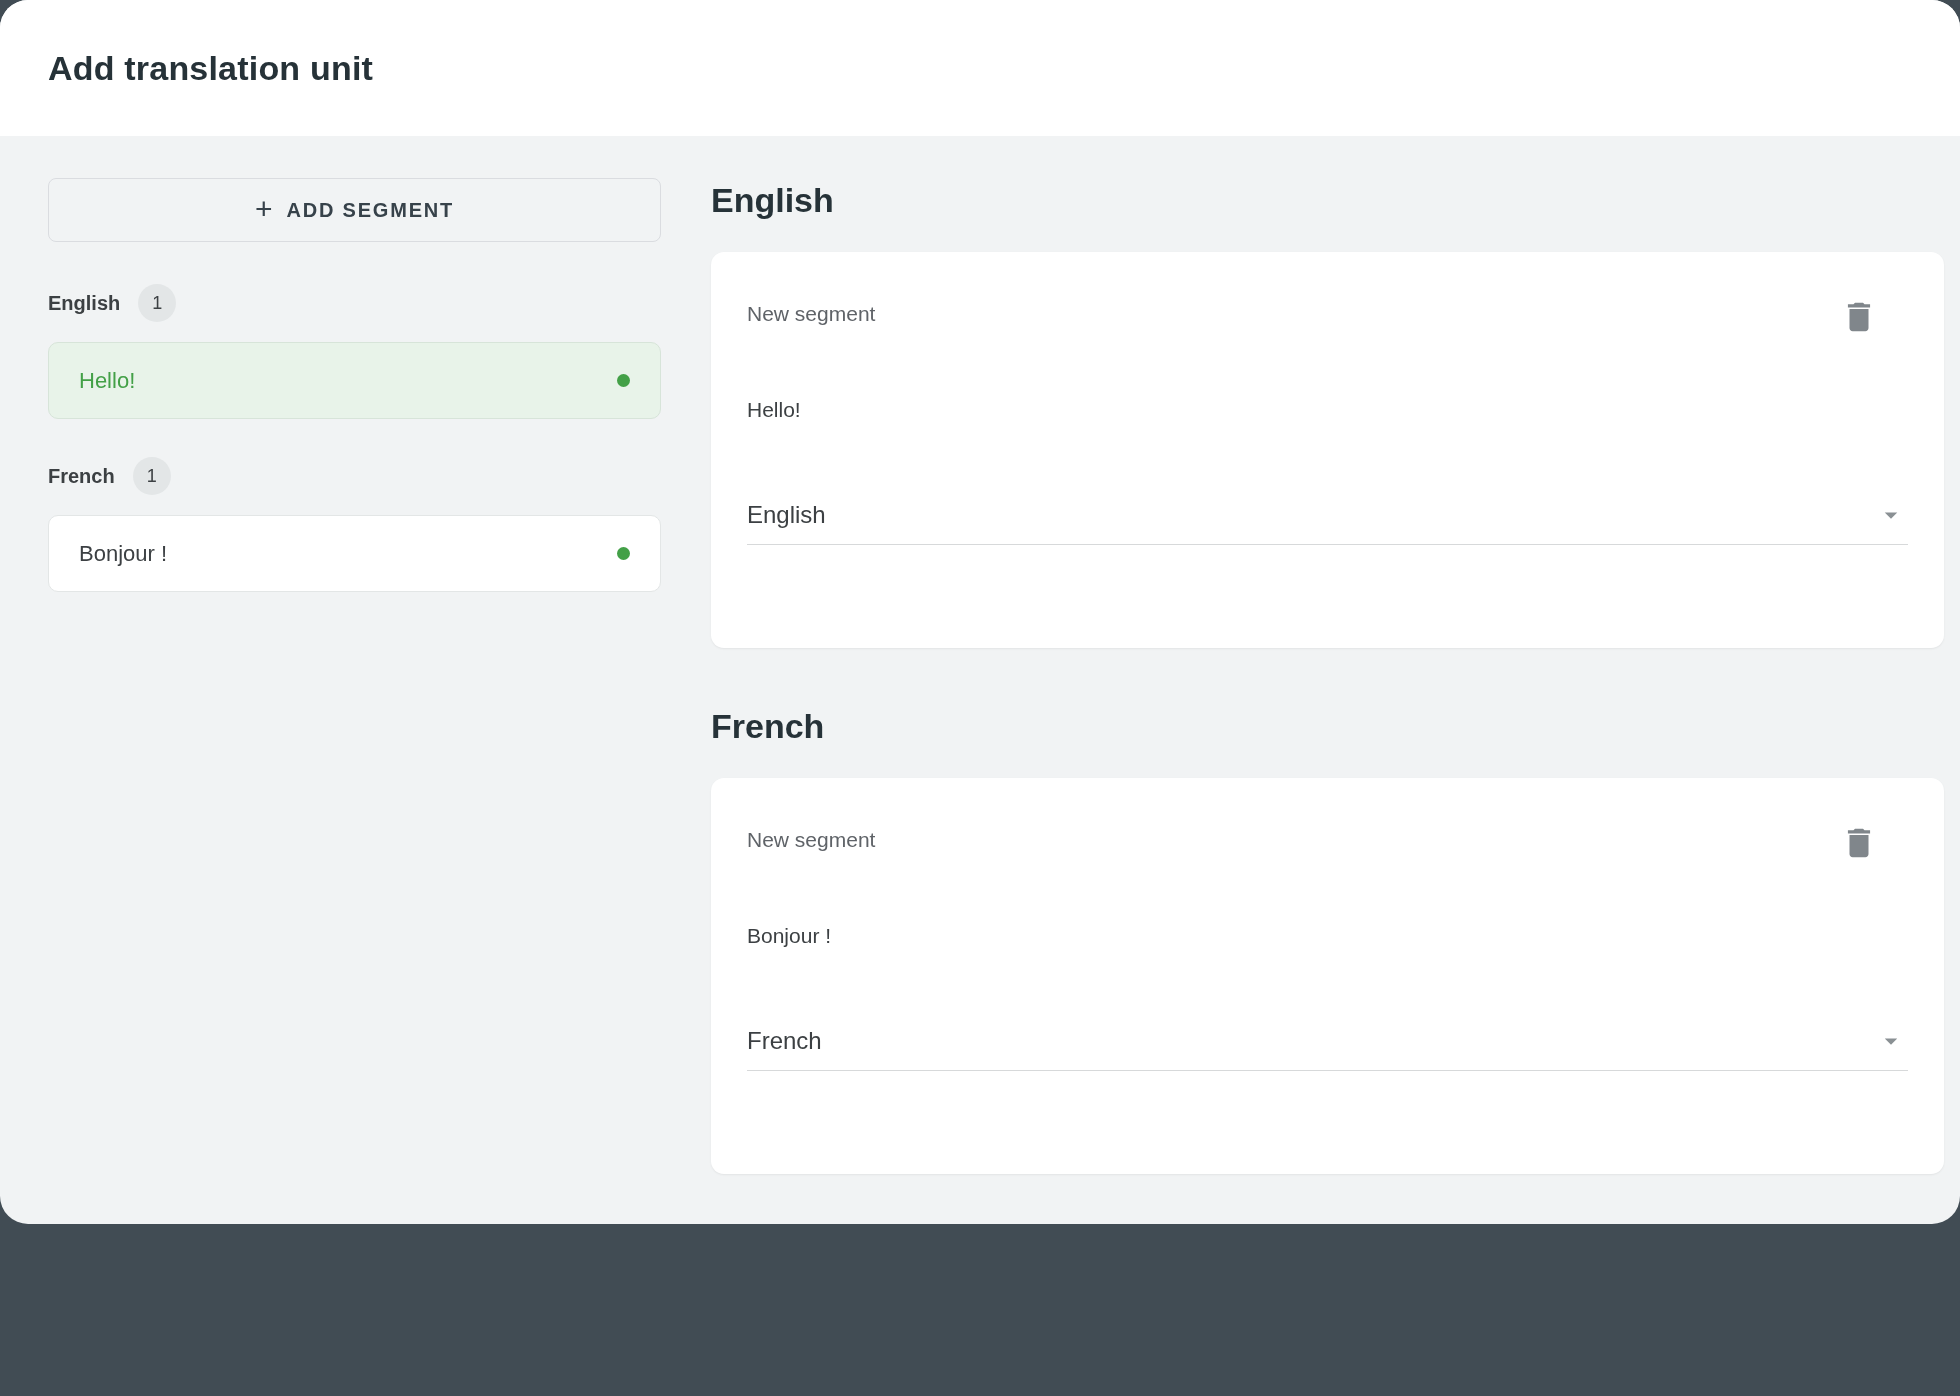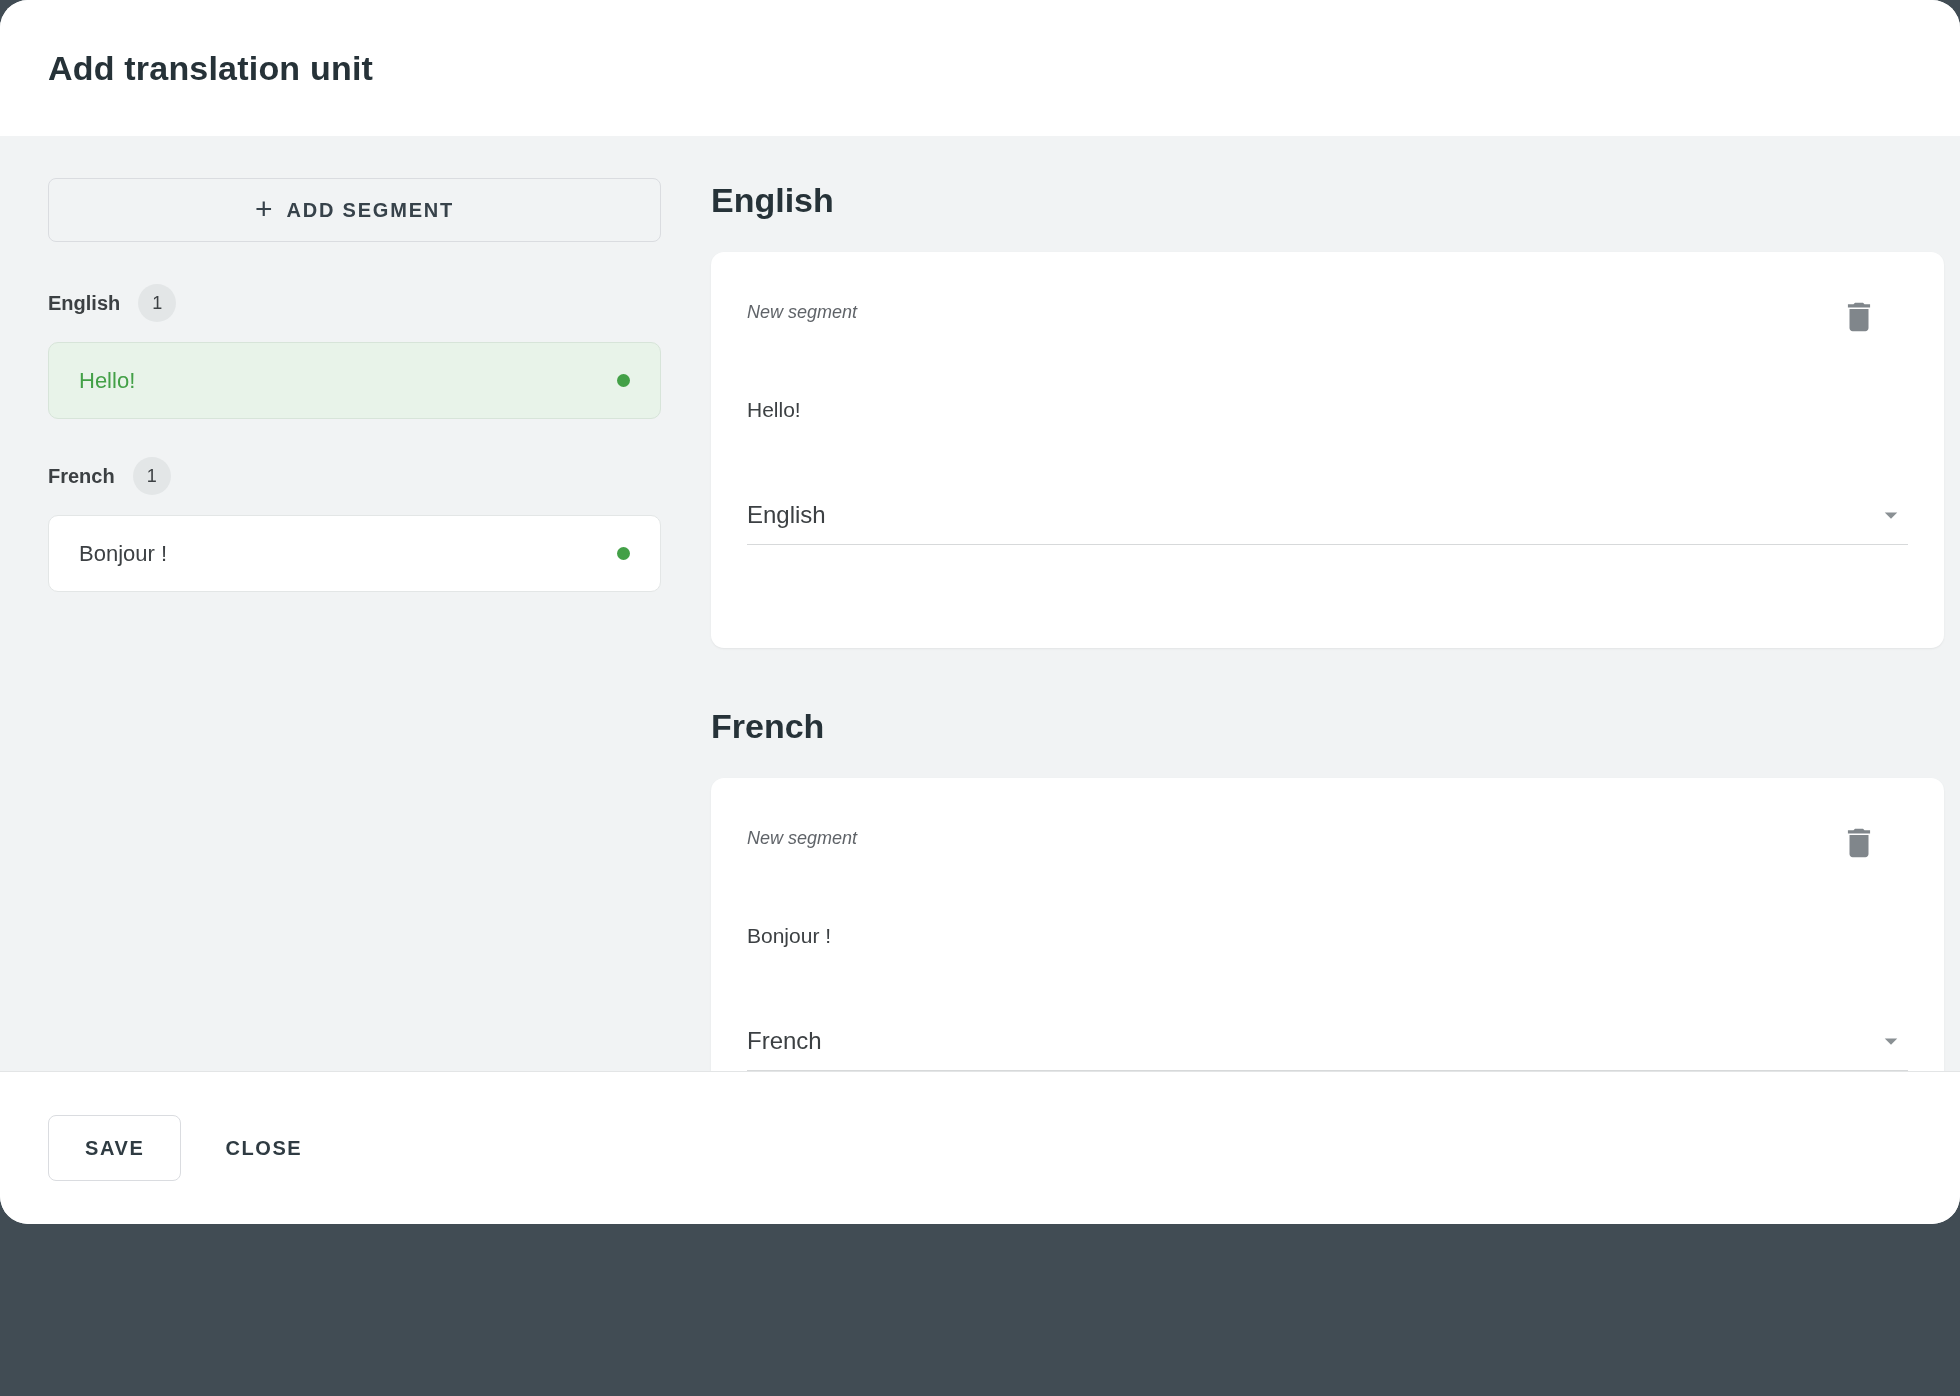--- a/index.html
+++ b/index.html
@@ -98,21 +98,21 @@
     border-radius: 13px;
     min-height: 396px;
     padding: 46px 36px 78px 36px;
     box-shadow: 0 1px 2px rgba(60,64,67,0.08);
     display: flex; flex-direction: column;
   }
   .card-top-row {
     display: flex; align-items: flex-start; justify-content: space-between;
   }
   .segment-label {
-    font-style: italic; font-size: 18px; color: var(--text_muted, #5f6368);
+    font-size: 21px; color: var(--text_muted, #5f6368);
     padding-top: 4px;
     text-align: center;
   }
   .icon-btn {
     background: none; border: none; cursor: pointer;
     padding: 0; line-height: 0; margin-right: 30px;
   }
   .icon-btn svg { width: 38px; height: 38px; fill: var(--icon_gray, #80868b); }
   .segment-text { font-size: 21px; color: var(--text_body, #3c4043); margin-top: 62px; }
   .lang-select {
@@ -229,19 +229,15 @@
               <svg viewBox="0 0 24 24">
                   <path d="M7 10l5 5 5-5z"></path>
                 </svg>
             </div>
           </div>
         </div>
 
       </section>
     </main>
 
-    <footer class="dlg-footer">
-      <button class="save-btn">SAVE</button>
-      <button class="close-btn">CLOSE</button>
-    </footer>
 
   </div>
 </div>
 
 </body></html>

